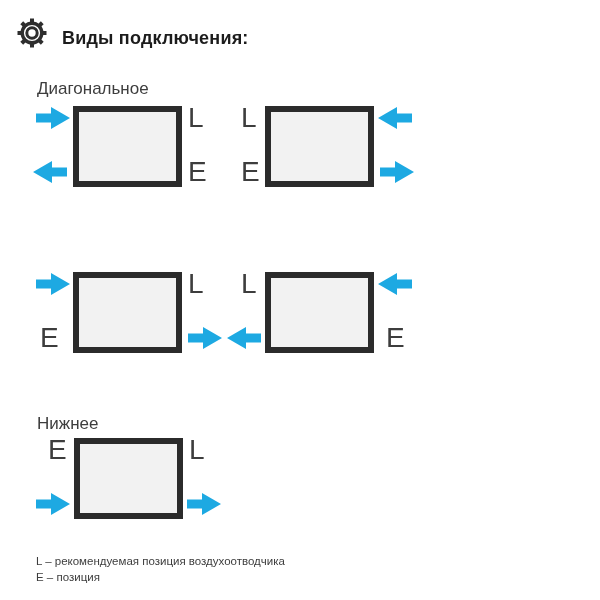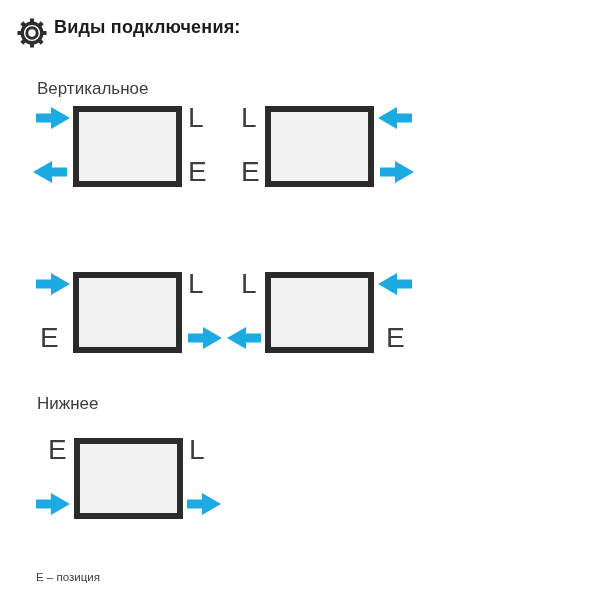--- a/index.html
+++ b/index.html
@@ -13,22 +13,22 @@
     width: 600px;
     height: 600px;
     background: #ffffff;
     overflow: hidden;
   }
   .header {
     position: absolute;
     left: 16px;
     top: 17px;
     display: flex;
-    align-items: flex-start;
-    gap: 6px;
+    align-items: flex-end;
+    gap: 14px;
   }
   .gear {
     width: 32px;
     height: 32px;
     display: inline-block;
   }
   .title {
     font-size: 18px;
     font-weight: 700;
     color: #1c1c1c;
@@ -91,21 +91,21 @@
           <line x1="5.75" y1="26.25" x2="8.9" y2="23.1"></line>
           <line x1="23.1" y1="8.9" x2="26.25" y2="5.75"></line>
         </g>
         <circle cx="16" cy="16" r="9.8" fill="none" stroke="#2e2e2e" stroke-width="3.4"></circle>
         <circle cx="16" cy="16" r="5.2" fill="none" stroke="#2e2e2e" stroke-width="3"></circle>
       </svg>
     </span>
     <div class="title">Виды подключения:</div>
   </div>
 
-  <div class="section-label" style="top:79px">Вертикальное</div>
+  <div class="section-label" style="top:79px">Диагональное</div>
 
   <div class="radiator" style="left:73px; top:106px"></div>
   <div class="radiator" style="left:265px; top:106px"></div>
 
   <span class="arrow" style="left:36px; top:107px">
     <svg viewBox="0 0 34 22" width="34" height="22">
         <polygon points="0,6.5 15,6.5 15,0 34,11 15,22 15,15.5 0,15.5" fill="#1da9e2"></polygon>
       </svg>
   </span>
   <span class="arrow flip" style="left:33px; top:161px">
@@ -152,32 +152,33 @@
       </svg>
   </span>
   <span class="port" style="left:241px; top:270px">L</span>
   <span class="port" style="left:386px; top:324px">E</span>
   <span class="arrow flip" style="left:378px; top:273px">
     <svg viewBox="0 0 34 22" width="34" height="22">
         <polygon points="0,6.5 15,6.5 15,0 34,11 15,22 15,15.5 0,15.5" fill="#1da9e2"></polygon>
       </svg>
   </span>
 
-  <div class="section-label" style="top:394px">Нижнее</div>
+  <div class="section-label" style="top:414px">Нижнее</div>
 
   <div class="radiator" style="left:74px; top:438px"></div>
 
   <span class="port" style="left:48px; top:436px">E</span>
   <span class="port" style="left:189px; top:436px">L</span>
   <span class="arrow" style="left:36px; top:493px">
     <svg viewBox="0 0 34 22" width="34" height="22">
         <polygon points="0,6.5 15,6.5 15,0 34,11 15,22 15,15.5 0,15.5" fill="#1da9e2"></polygon>
       </svg>
   </span>
   <span class="arrow" style="left:187px; top:493px">
     <svg viewBox="0 0 34 22" width="34" height="22">
         <polygon points="0,6.5 15,6.5 15,0 34,11 15,22 15,15.5 0,15.5" fill="#1da9e2"></polygon>
       </svg>
   </span>
 
+  <div class="legend" style="top:553px">L – рекомендуемая позиция воздухоотводчика</div>
   <div class="legend" style="top:569px">E – позиция</div>
 
 </div>
 
 </body></html>

